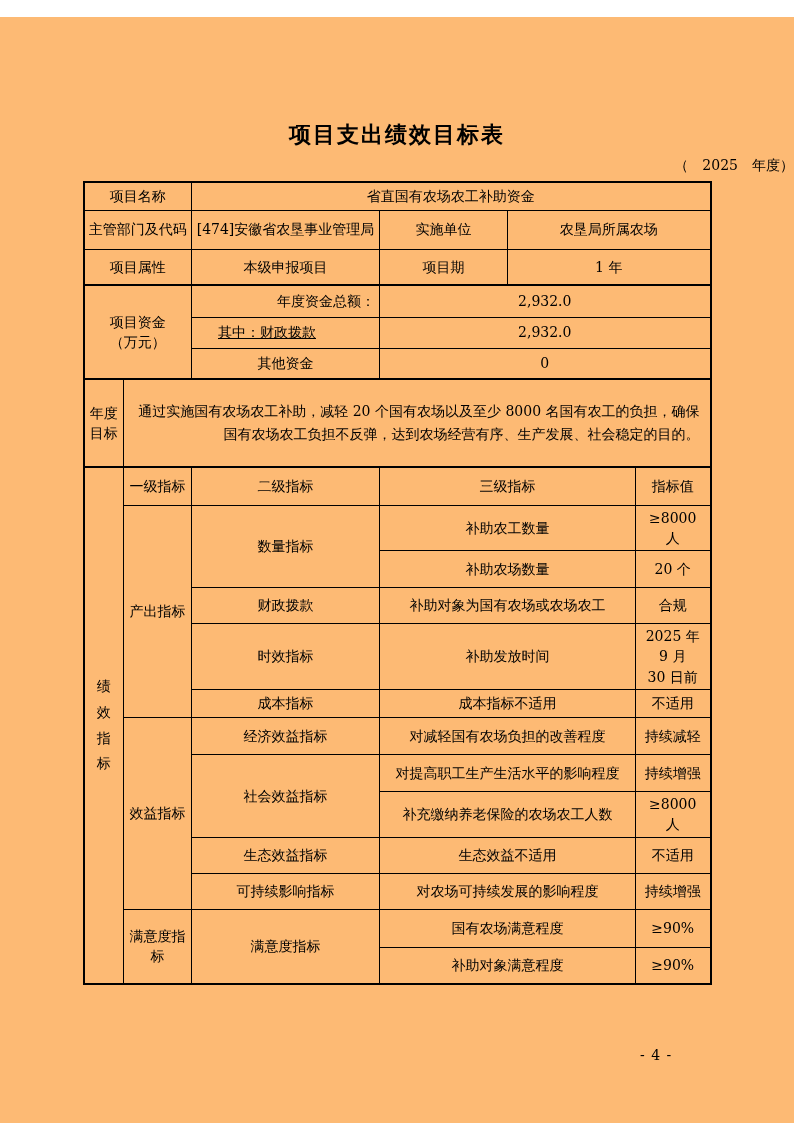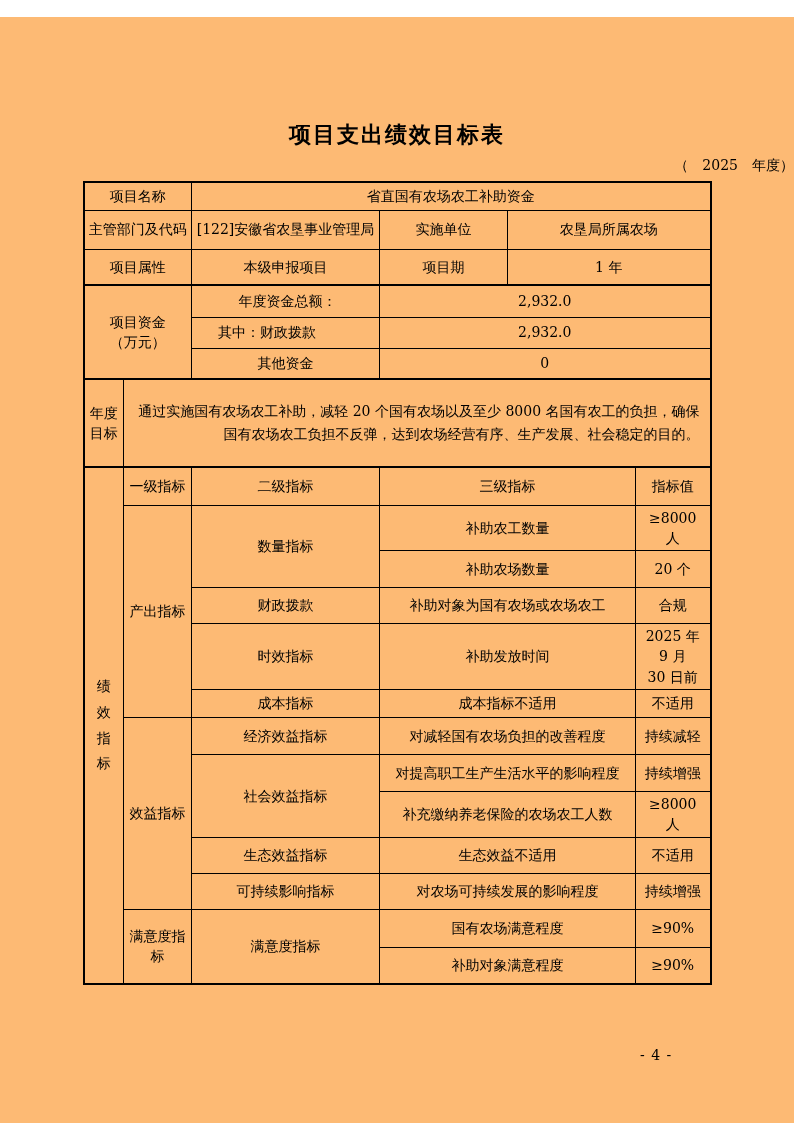--- a/index.html
+++ b/index.html
@@ -37,22 +37,22 @@
     border:1px solid #000;
     font-size:14px;
     line-height:1.45;
     text-align:center;
     vertical-align:middle;
     padding:2px 4px;
     white-space:pre-line;
     overflow:hidden;
   }
   tr.sect td { border-top:2px solid #000; }
-  td.left { text-align:center; padding-left:8px; }
-  td.indent { text-align:left; padding-left:26px; }
+  td.left { text-align:right; padding-left:8px; }
+  td.indent { text-align:left; padding-left:26px;text-decoration:underline; }
   td.goal-text {
     text-align:right;
     padding:6px 10px 6px 6px;
     line-height:1.65;
     vertical-align:middle;
   }
   td.vlabel { line-height:1.85; padding:2px 0; }
   .page-number {
     position:absolute;
     top:1030px;
@@ -80,21 +80,21 @@
     </colgroup>
     <tbody>
 
       <tr style="height:28px">
         <td colspan="2">项目名称</td>
         <td colspan="4">省直国有农场农工补助资金</td>
       </tr>
 
       <tr style="height:39px">
         <td colspan="2">主管部门及代码</td>
-        <td>[122]安徽省农垦事业管理局</td>
+        <td>[474]安徽省农垦事业管理局</td>
         <td>实施单位</td>
         <td colspan="2">农垦局所属农场</td>
       </tr>
 
       <tr style="height:36px">
         <td colspan="2">项目属性</td>
         <td>本级申报项目</td>
         <td>项目期</td>
         <td colspan="2">1 年</td>
       </tr>

